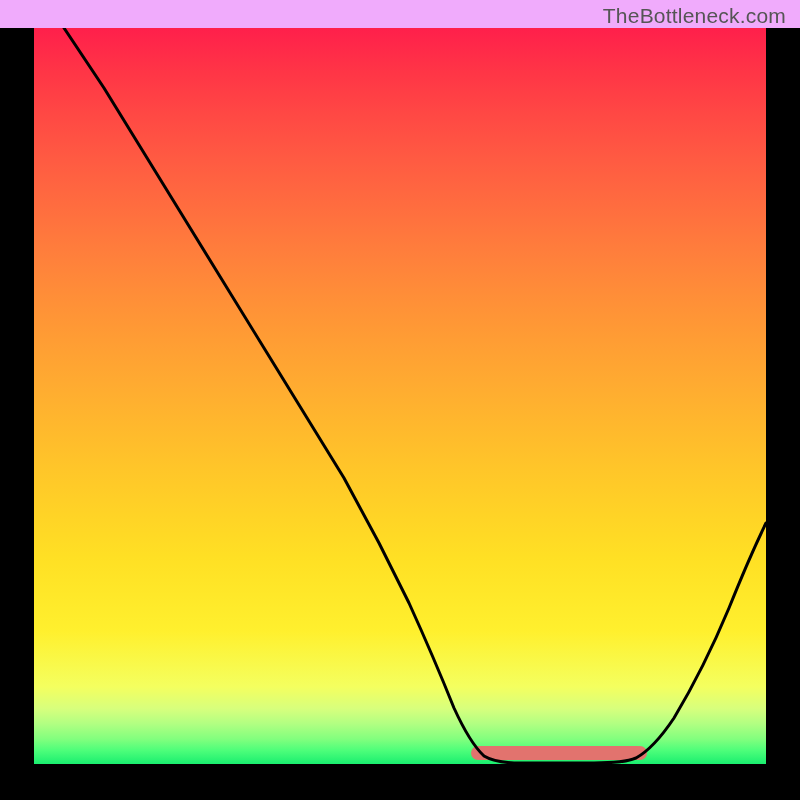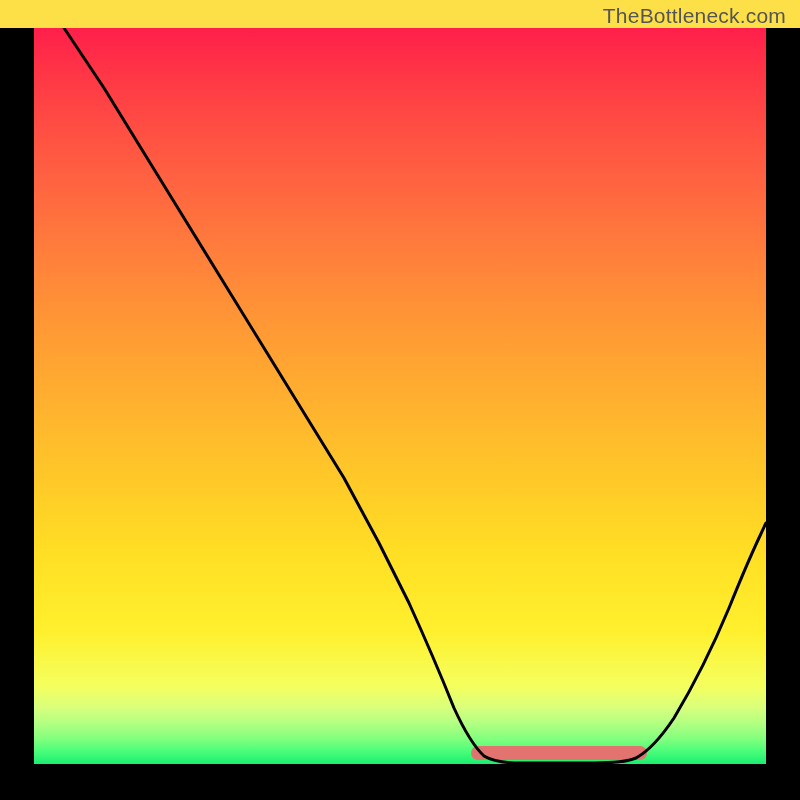--- a/index.html
+++ b/index.html
@@ -5,21 +5,21 @@
   body {
     margin: 0;
     padding: 0;
     background: #fff;
     font-family: Arial, Helvetica, sans-serif;
   }
   .frame {
     position: relative;
     width: 800px;
     height: 800px;
-    background: #fde047;
+    background: #f0abfc;
   }
   .watermark {
     position: absolute;
     top: 4px;
     right: 14px;
     font-size: 21px;
     font-weight: 400;
     color: #555;
     letter-spacing: 0.2px;
   }

